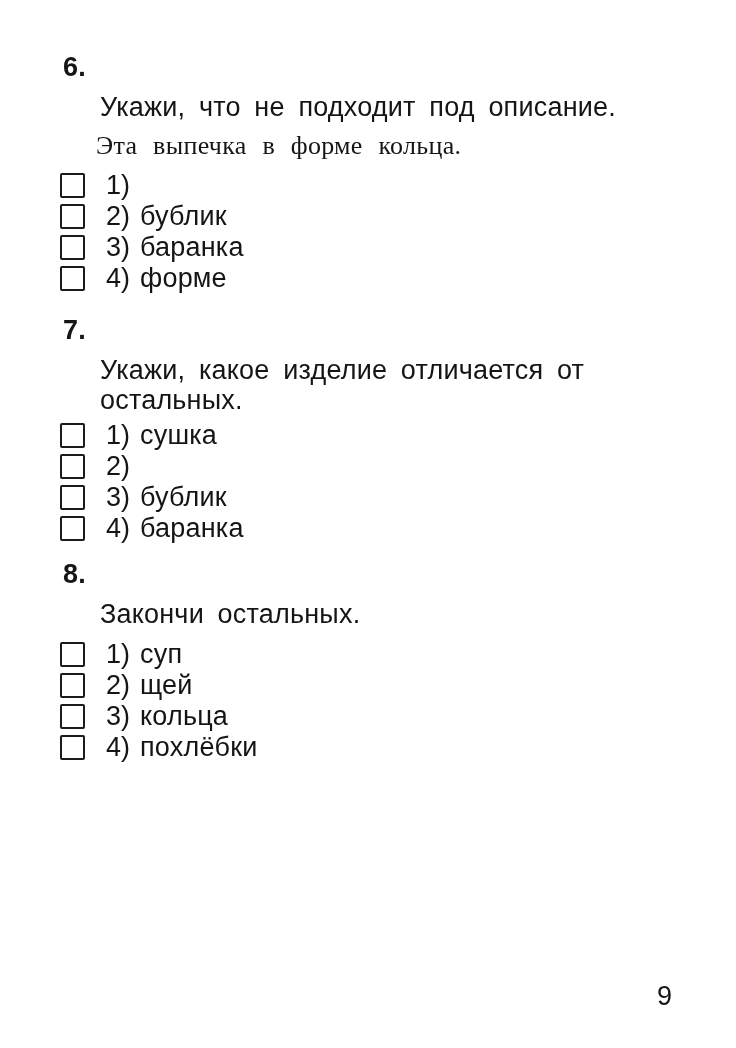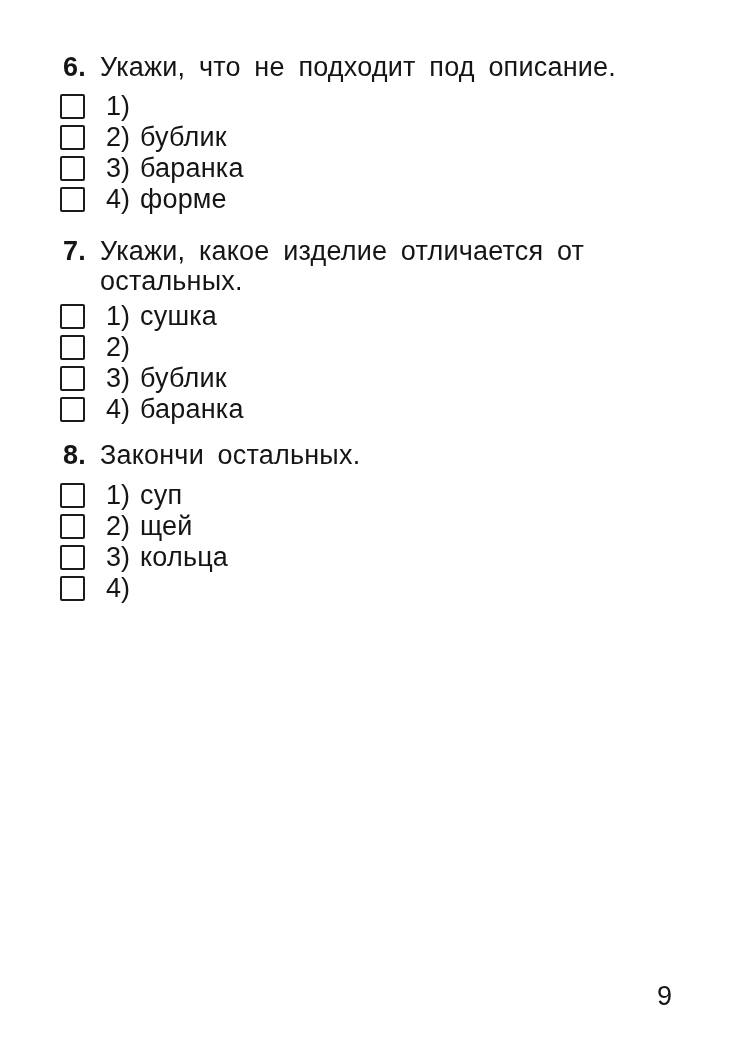--- a/index.html
+++ b/index.html
@@ -28,20 +28,21 @@
     letter-spacing: 0.2px;
   }
   .q-num {
     flex: 0 0 40px;
     font-weight: 700;
     padding-left: 3px;
   }
   .q-text {
     flex: 1;
     word-spacing: 6px;
+    margin-top: 40px;
   }
   .q-desc {
     margin-left: 36px;
     margin-top: 9px;
     font-family: "Liberation Serif", "DejaVu Serif", serif;
     font-size: 26px;
     line-height: 30px;
     word-spacing: 9px;
     letter-spacing: 0.3px;
   }
@@ -84,20 +85,21 @@
 <body>
 
 <div class="page">
   <div class="content">
 
     <section class="question q6">
       <div class="q-header">
         <span class="q-num">6.</span>
         <span class="q-text">Укажи, что не подходит под описание.</span>
       </div>
+      <div class="q-desc">Эта выпечка в форме кольца.</div>
       <div class="options">
         <div class="option">
           <span class="checkbox"></span>
           <span class="opt-num">1)</span>
         </div>
         <div class="option">
           <span class="checkbox"></span>
           <span class="opt-num">2)</span>
           <span class="opt-label">бублик</span>
         </div>
@@ -159,20 +161,21 @@
           <span class="opt-label">щей</span>
         </div>
         <div class="option">
           <span class="checkbox"></span>
           <span class="opt-num">3)</span>
           <span class="opt-label">кольца</span>
         </div>
         <div class="option">
           <span class="checkbox"></span>
           <span class="opt-num">4)</span>
+          <span class="opt-label">похлёбки</span>
         </div>
       </div>
     </section>
 
   </div>
 
   <div class="page-num">9</div>
 </div>
 
 </body></html>

